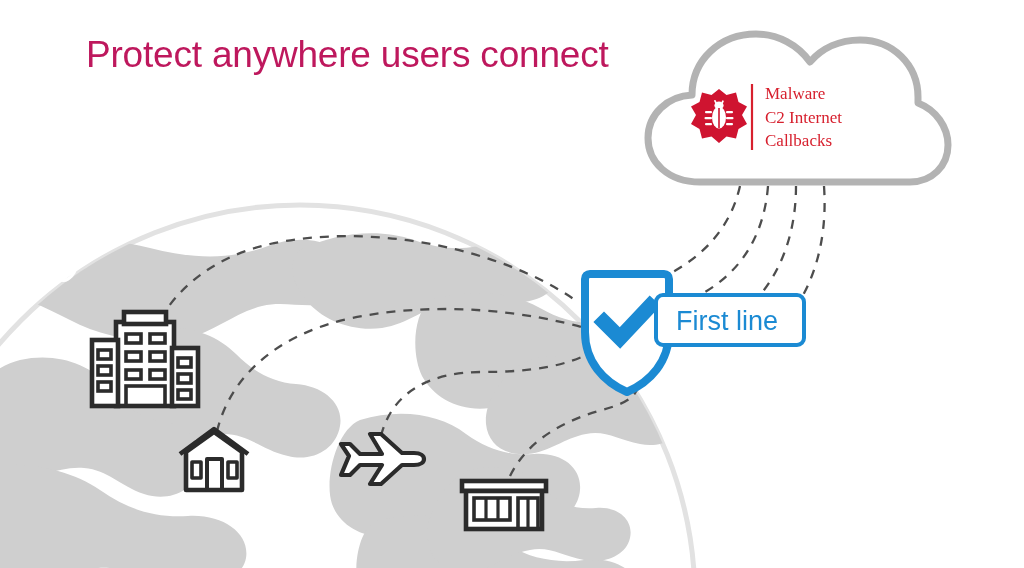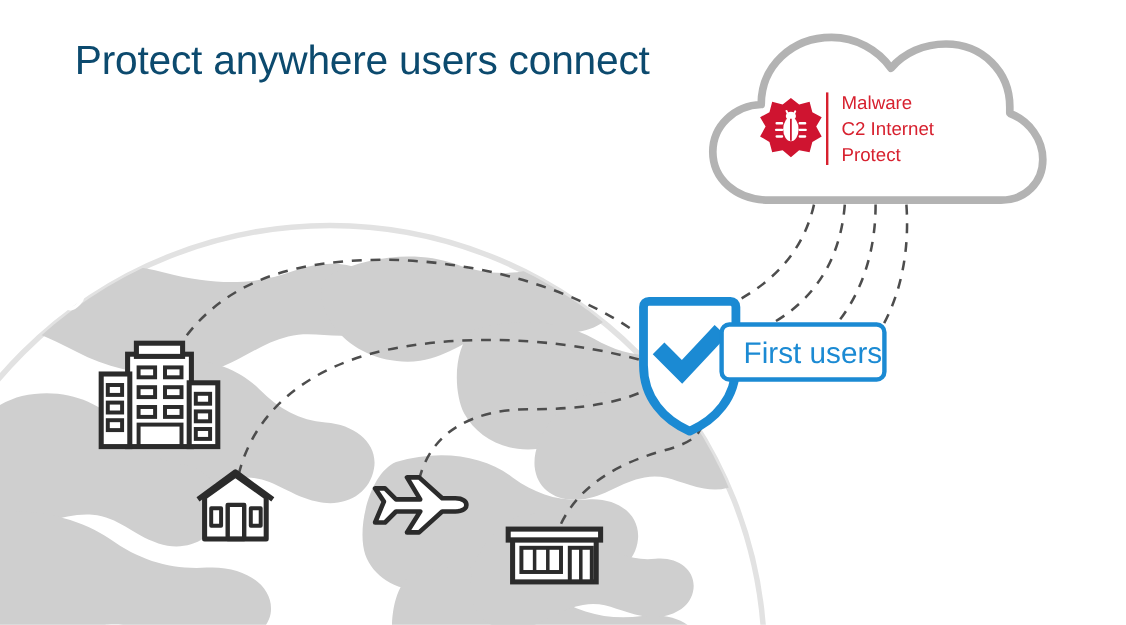--- a/index.html
+++ b/index.html
@@ -8,32 +8,32 @@
     width:1024px;height:568px;
     background:#ffffff;
     font-family:"Liberation Sans", sans-serif;
     overflow:hidden;
     position:relative;
   }
   #stage{position:absolute;inset:0;width:1024px;height:568px;}
   #scene{position:absolute;left:0;top:0;width:1024px;height:568px;}
 
   .hdr{
-    position:absolute;left:68px;top:32px;
+    position:absolute;left:86px;top:32px;
     font-size:37px;line-height:46px;
-    color:#0c4a6e;letter-spacing:-0.2px;
+    color:#be185d;letter-spacing:-0.2px;
     white-space:nowrap;
   }
 
   .threat-text{
     position:absolute;left:765px;top:82px;
     color:#d7202e;font-size:17px;line-height:23.5px;
     white-space:nowrap;
   }
-  .threat-text div{display:block;}
+  .threat-text div{display:block;font-family:Liberation Serif, serif;}
 
   .arcword{
     position:absolute;left:0;top:0;width:1024px;height:568px;
     pointer-events:none;
   }
 
   .firstline-badge{
     position:absolute;left:654px;top:293px;
     width:152px;height:54px;
     border:4px solid #1b8ad3;border-radius:9px;
@@ -231,19 +231,19 @@
     <text font-family="Liberation Sans, sans-serif" font-size="40" fill="#ffffff">
       <textPath href="#swoopPath" startOffset="2%">Secure Internet Gateway</textPath>
     </text>
   </svg>
 
   <div class="hdr">Protect anywhere users connect</div>
 
   <div class="threat-text">
     <div>Malware</div>
     <div>C2 Internet</div>
-    <div>Protect</div>
+    <div>Callbacks</div>
   </div>
 
   <div class="firstline-badge"></div>
-  <div class="firstline-label">First users</div>
+  <div class="firstline-label">First line</div>
 
 </div>
 
 </body></html>

